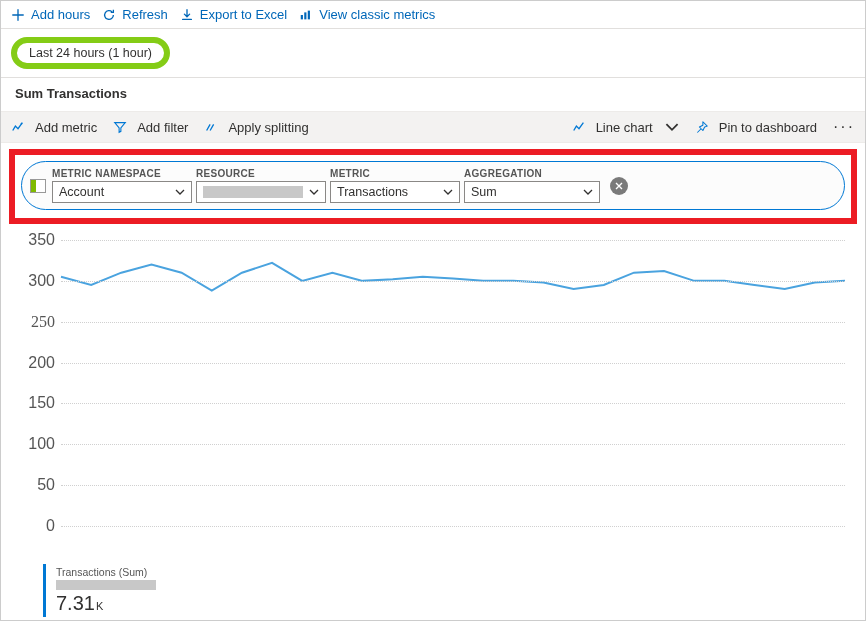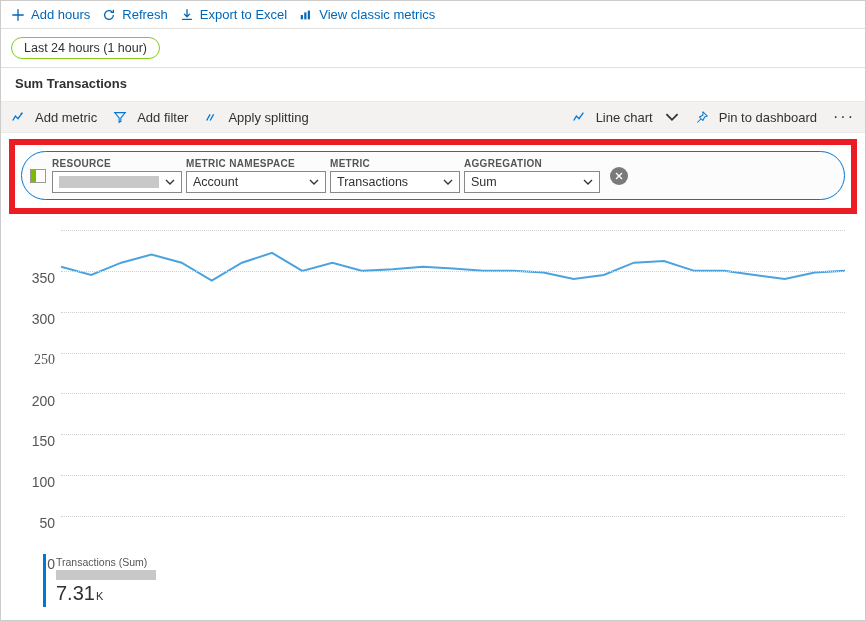--- a/index.html
+++ b/index.html
@@ -8,21 +8,21 @@
 
   
   .top-toolbar { display: flex; align-items: center; gap: 12px; padding: 6px 10px; border-bottom: 1px solid #e1dfdd; }
   .tb-btn { display: flex; align-items: center; gap: 6px; color: #0067b8; cursor: pointer; font-size: 13px; }
   .tb-btn svg { width: 14px; height: 14px; flex-shrink: 0; }
   .tb-btn .icon-stroke { stroke: #0067b8; }
   .tb-btn .icon-fill { fill: #0067b8; }
 
   
   .time-row { padding: 8px 10px; border-bottom: 1px solid #e1dfdd; }
-  .time-pill { display: inline-flex; align-items: center; border: 1px solid #84cc16; border-radius: 16px; padding: 3px 12px; font-size: 12.5px; cursor: pointer; }
+  .time-pill { display: inline-flex; align-items: center; border: 6px solid #84cc16; border-radius: 16px; padding: 3px 12px; font-size: 12.5px; cursor: pointer; }
 
   
   .chart-title { padding: 8px 14px 10px; font-size: 13px; font-weight: 600; }
 
   
   .sec-toolbar { display: flex; align-items: center; gap: 16px; padding: 6px 10px; background: #f3f2f1; border-top: 1px solid #edebe9; border-bottom: 1px solid #edebe9; }
   .sec-btn { display: flex; align-items: center; gap: 10px; color: #323130; cursor: pointer; font-size: 13px; }
   .sec-btn svg { width: 14px; height: 14px; }
   .sec-spacer { flex: 1; }
   .dots { font-size: 16px; letter-spacing: 2px; cursor: pointer; color: #323130; }
@@ -40,21 +40,21 @@
   .sel-resource .redact { display: inline-block; width: 100px; height: 12px; background: #c8c8c8; }
   .sel-ns { width: 140px; }
   .sel-metric { width: 130px; }
   .sel-agg { width: 136px; }
   .remove-chip { width: 18px; height: 18px; border-radius: 50%; background: #7a7a7a; display: flex; align-items: center; justify-content: center; margin-left: 6px; cursor: pointer; }
   .remove-chip svg { width: 10px; height: 10px; }
 
   
   .chart-area { position: relative; margin: 16px 20px 0 20px; height: 310px; }
   .y-axis { position: absolute; left: 0; top: 0; bottom: 24px; width: 34px; }
-  .y-tick { position: absolute; right: 0; transform: translateY(-50%); font-size: 14px; color: #555; text-align: right; width: 34px; margin-top: 48px; }
+  .y-tick { position: absolute; right: 0; transform: translateY(-50%); font-size: 16px; color: #555; text-align: right; width: 34px; }
   .plot { position: absolute; left: 40px; right: 0; top: 0; bottom: 24px; }
   .grid-line { position: absolute; left: 0; right: 0; height: 0; border-top: 1px dotted #d0d0d0; }
   .x-axis { position: absolute; left: 40px; right: 0; bottom: 0; height: 20px; }
   .x-tick { position: absolute; top: 4px; transform: translateX(-50%); font-size: 10px; color: #555; white-space: nowrap; }
   svg.series { position: absolute; left: 0; top: 0; width: 100%; height: 100%; overflow: visible; }
   .series path { fill: none; stroke: #4aa3df; stroke-width: 2; vector-effect: non-scaling-stroke; }
 
   
   .summary { margin: 14px 0 0 42px; border-left: 3px solid #0078d4; padding: 2px 10px; width: 130px; }
   .summary .label { font-size: 10.5px; color: #555; }
@@ -142,33 +142,33 @@
       <span>Pin to dashboard</span>
     </div>
     <div class="dots">···</div>
   </div>
 
   <div class="highlight-wrap">
     <div class="selector-row">
       <div class="scope-icon"></div>
 
       <div class="sel-group">
+        <div class="lbl">METRIC NAMESPACE</div>
+        <div class="sel sel-ns">
+          <span>Account</span>
+          <svg viewBox="0 0 10 10">
+              <path d="M1 3l4 4 4-4" stroke="#323130" fill="none" stroke-width="1.3"></path>
+            </svg>
+        </div>
+      </div>
+
+      <div class="sel-group">
         <div class="lbl">RESOURCE</div>
         <div class="sel sel-resource">
           <span class="redact"></span>
-          <svg viewBox="0 0 10 10">
-              <path d="M1 3l4 4 4-4" stroke="#323130" fill="none" stroke-width="1.3"></path>
-            </svg>
-        </div>
-      </div>
-
-      <div class="sel-group">
-        <div class="lbl">METRIC NAMESPACE</div>
-        <div class="sel sel-ns">
-          <span>Account</span>
           <svg viewBox="0 0 10 10">
               <path d="M1 3l4 4 4-4" stroke="#323130" fill="none" stroke-width="1.3"></path>
             </svg>
         </div>
       </div>
 
       <div class="sel-group">
         <div class="lbl">METRIC</div>
         <div class="sel sel-metric">
           <span>Transactions</span>

